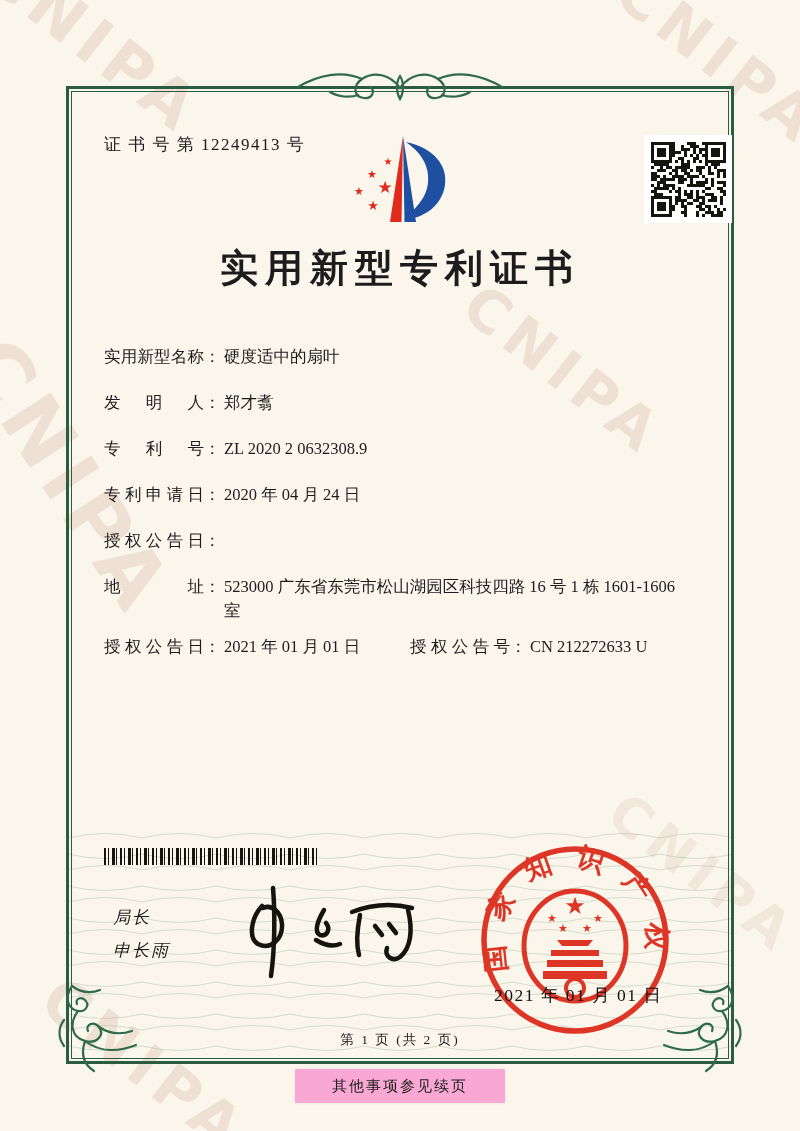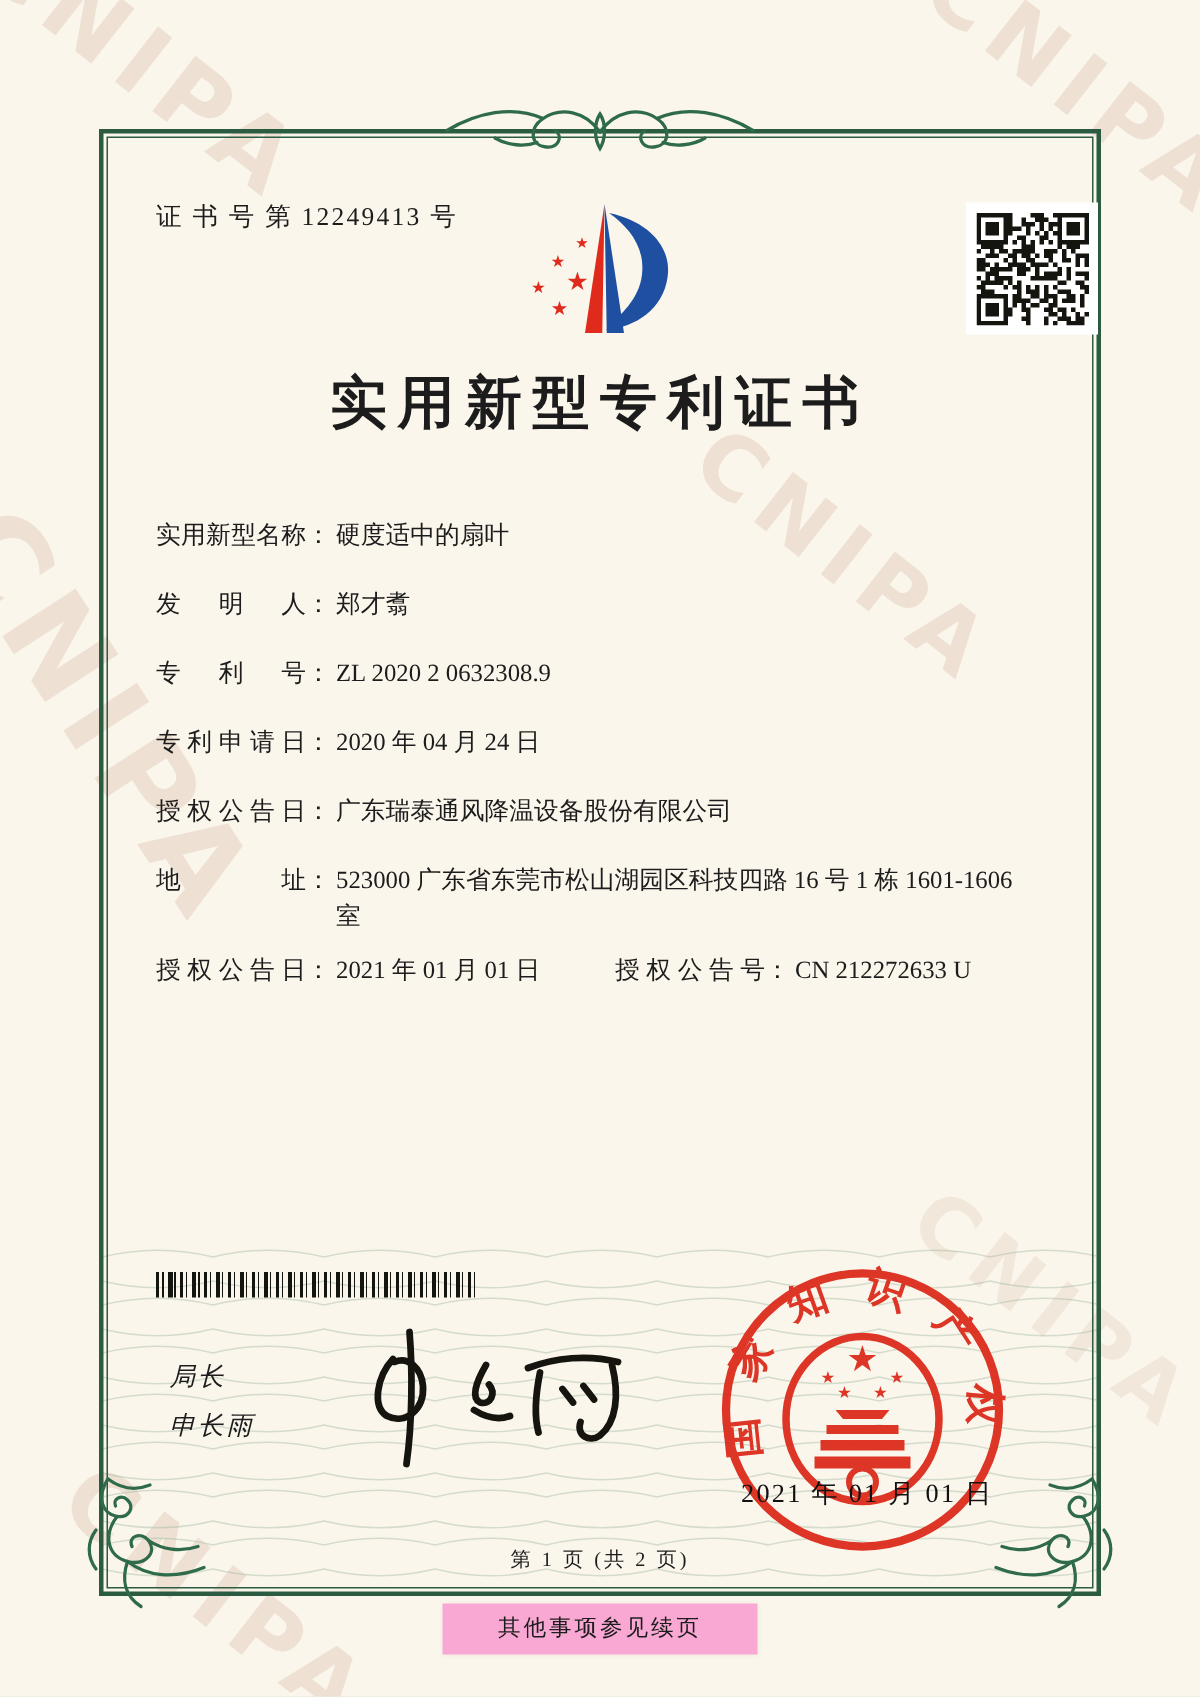--- a/index.html
+++ b/index.html
@@ -151,21 +151,20 @@
         <span class="fvalue">ZL 2020 2 0632308.9</span>
     </div>
     <div class="frow">
       <span class="flabel">专利申请日</span>
         <span class="fcolon">：</span>
         <span class="fvalue">2020 年 04 月 24 日</span>
     </div>
     <div class="frow">
       <span class="flabel">授权公告日</span>
         <span class="fcolon">：</span>
-        <span class="fvalue">广东瑞泰通风降温设备股份有限公司</span>
     </div>
     <div class="frow" style="margin-bottom:12px;">
       <span class="flabel">地址</span>
         <span class="fcolon">：</span>
         <span class="fvalue">523000 广东省东莞市松山湖园区科技四路 16 号 1 栋 1601-1606 室</span>
     </div>
     <div class="frow">
       <span class="fgroup first">
         <span class="flabel">授权公告日</span>
           <span class="fcolon">：</span>

